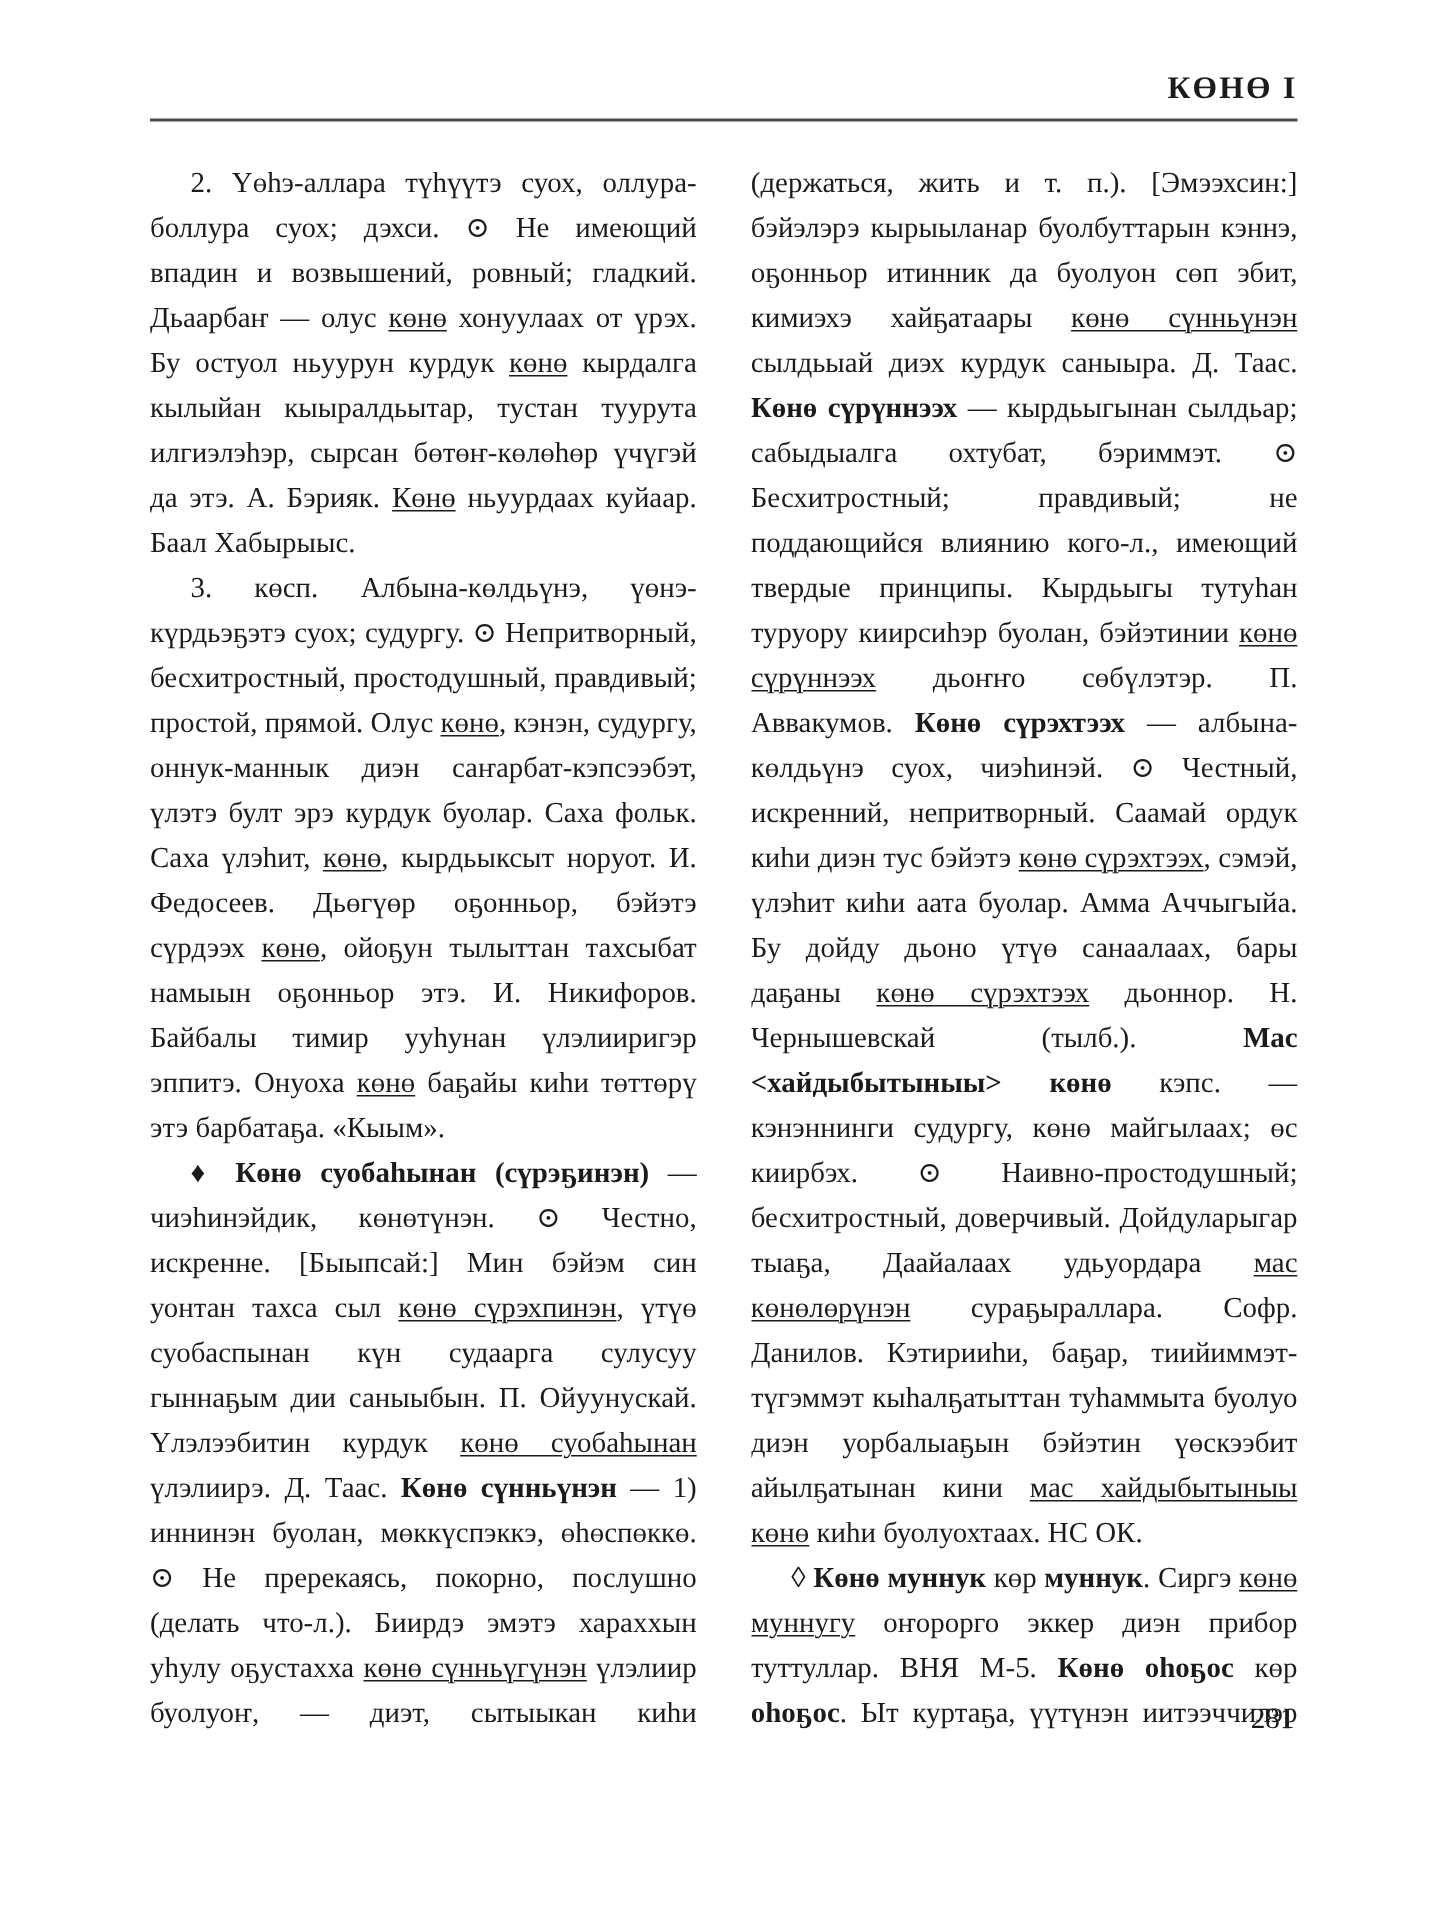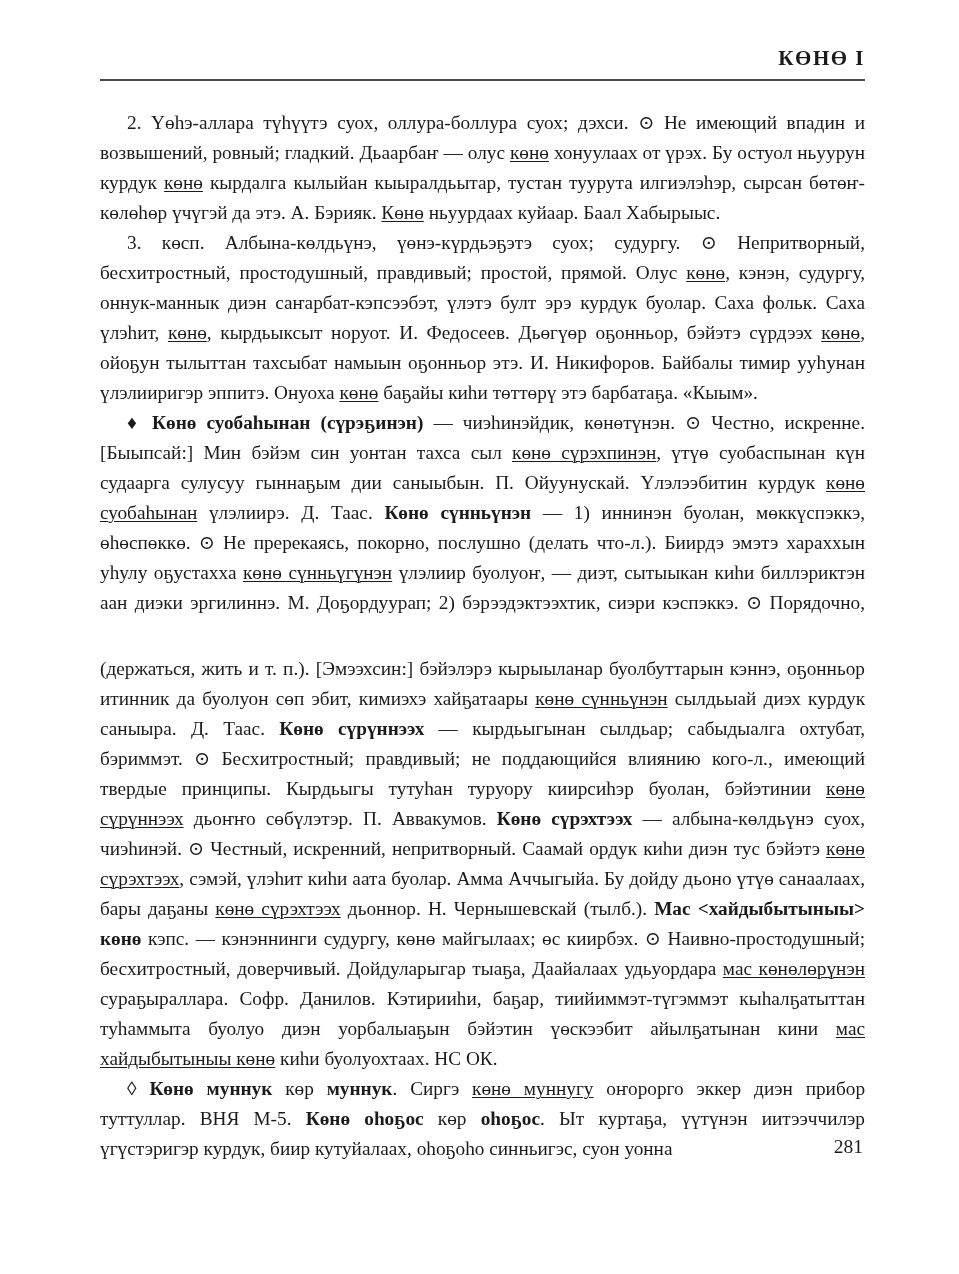--- a/index.html
+++ b/index.html
@@ -29,21 +29,20 @@
     border: none;
     border-top: 2px solid #4a4a4a;
     margin: 9px 0 0 0;
   }
   .columns {
     display: flex;
     gap: 36px;
     margin-top: 27px;
     height: 1056px;
     overflow: hidden;
-    flex-direction: column;
   }
   .col {
     flex: 1;
     text-align: justify;
     font-size: 19.3px;
     line-height: 30px;
     overflow: hidden;
   }
   .col p { margin: 0; }
   .col p.indent { text-indent: 27px; }

